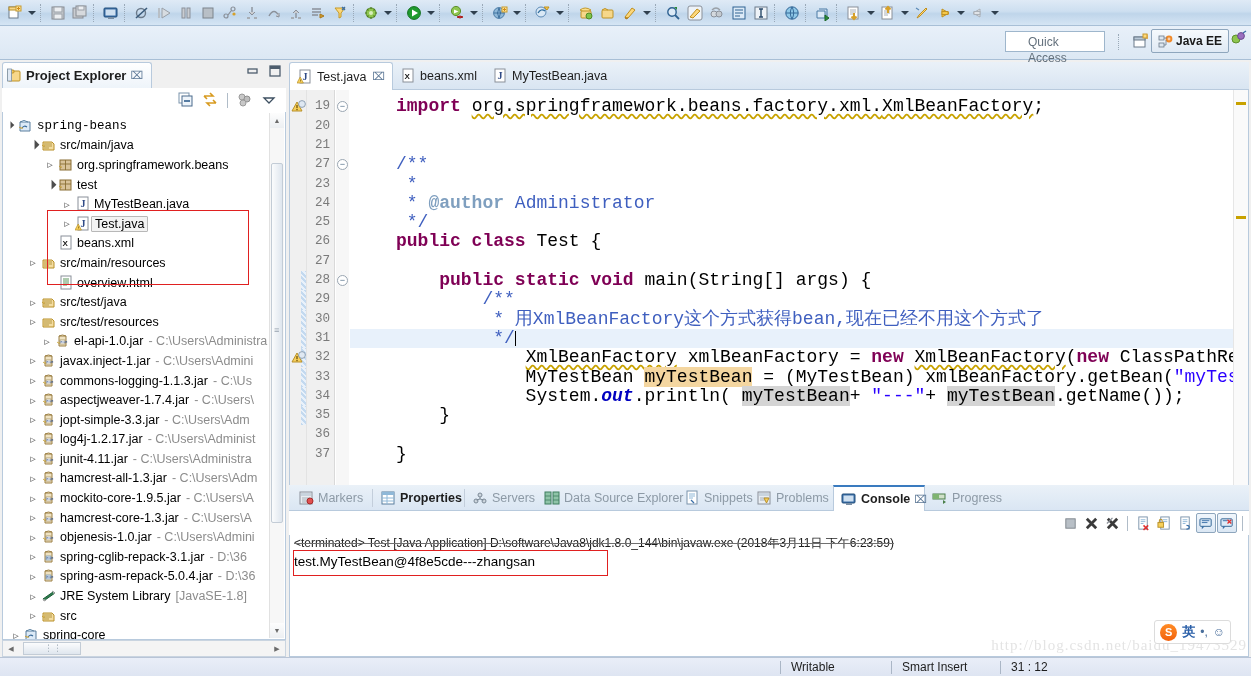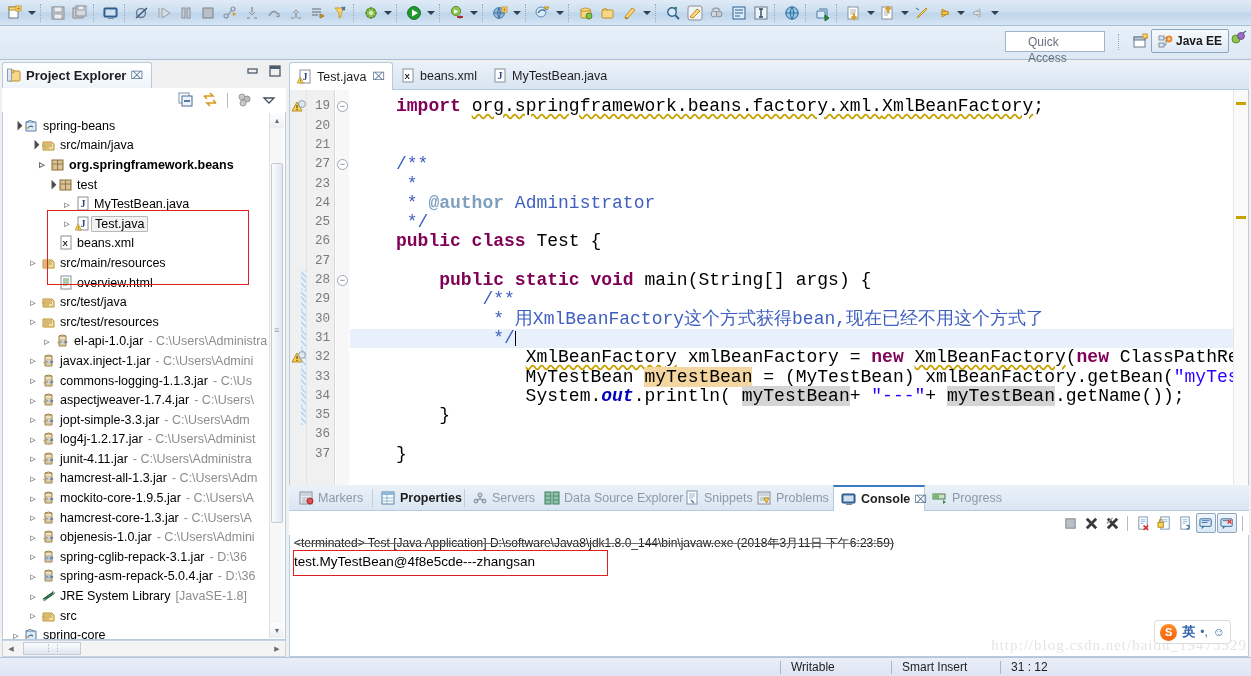--- a/index.html
+++ b/index.html
@@ -660,21 +660,21 @@
         </svg>
       </span>
       <span class="px-tool">
         <svg width="16" height="16" viewBox="0 0 16 16">
           <path d="M3 6 h10 l-5 5 z" fill="none" stroke="#3e5061" stroke-width="1.3"></path>
         </svg>
       </span>
     </div>
     <div class="px-body">
       <div class="tree" id="tree">
-          <div class="trow" style="padding-left:6px;">
+          <div class="trow" style="padding-left:0;font-family:Liberation Mono, monospace;">
             <span class="twist open"></span>
             <span class="ticon">
               <svg width="16" height="16" viewBox="0 0 16 16">
                 <path d="M2 4 h10 v9 h-10 z" fill="#dceaf7" stroke="#5b7f9e"></path>
                 <path d="M2 4 q4 -3 8 0" fill="#c5dcee" stroke="#5b7f9e"></path>
                 <path d="M4 10 q2 -3 5 -1" fill="none" stroke="#3a6a99" stroke-width="1.2"></path>
                 <path d="M1 9 q2 2 4 1" fill="#f5c84a" stroke="#c09224" stroke-width="0.8"></path>
               </svg>
             </span>
             <span class="tlabel">spring-beans</span>
@@ -683,21 +683,21 @@
             <span class="twist open"></span>
             <span class="ticon">
               <svg width="16" height="16" viewBox="0 0 16 16">
                 <path d="M2 5 h9 l2 2 v6 h-11 z" fill="#f3dca0" stroke="#b8902a"></path>
                 <path d="M3 7 h8 M3 9 h8 M3 11 h5" stroke="#9c7b1e" stroke-width="0.7"></path>
                 <path d="M1 8 q2 2 3 1" fill="#f7d05a" stroke="#b8902a" stroke-width="0.8"></path>
               </svg>
             </span>
             <span class="tlabel">src/main/java</span>
           </div>
-          <div class="trow" style="padding-left:32px;font-weight:bold;">
+          <div class="trow" style="padding-left:40px;">
             <span class="twist closed"></span>
             <span class="ticon">
               <svg width="16" height="16" viewBox="0 0 16 16">
                 <rect x="2" y="3" width="11" height="10" fill="#d9c39a" stroke="#8a6f35"></rect>
                 <path d="M2 7 h11 M7.5 3 v10" stroke="#8a6f35" stroke-width="0.9"></path>
                 <path d="M1 9 q2 2 3 1" fill="#f7d05a" stroke="#b8902a" stroke-width="0.8"></path>
               </svg>
             </span>
             <span class="tlabel">org.springframework.beans</span>
           </div>

